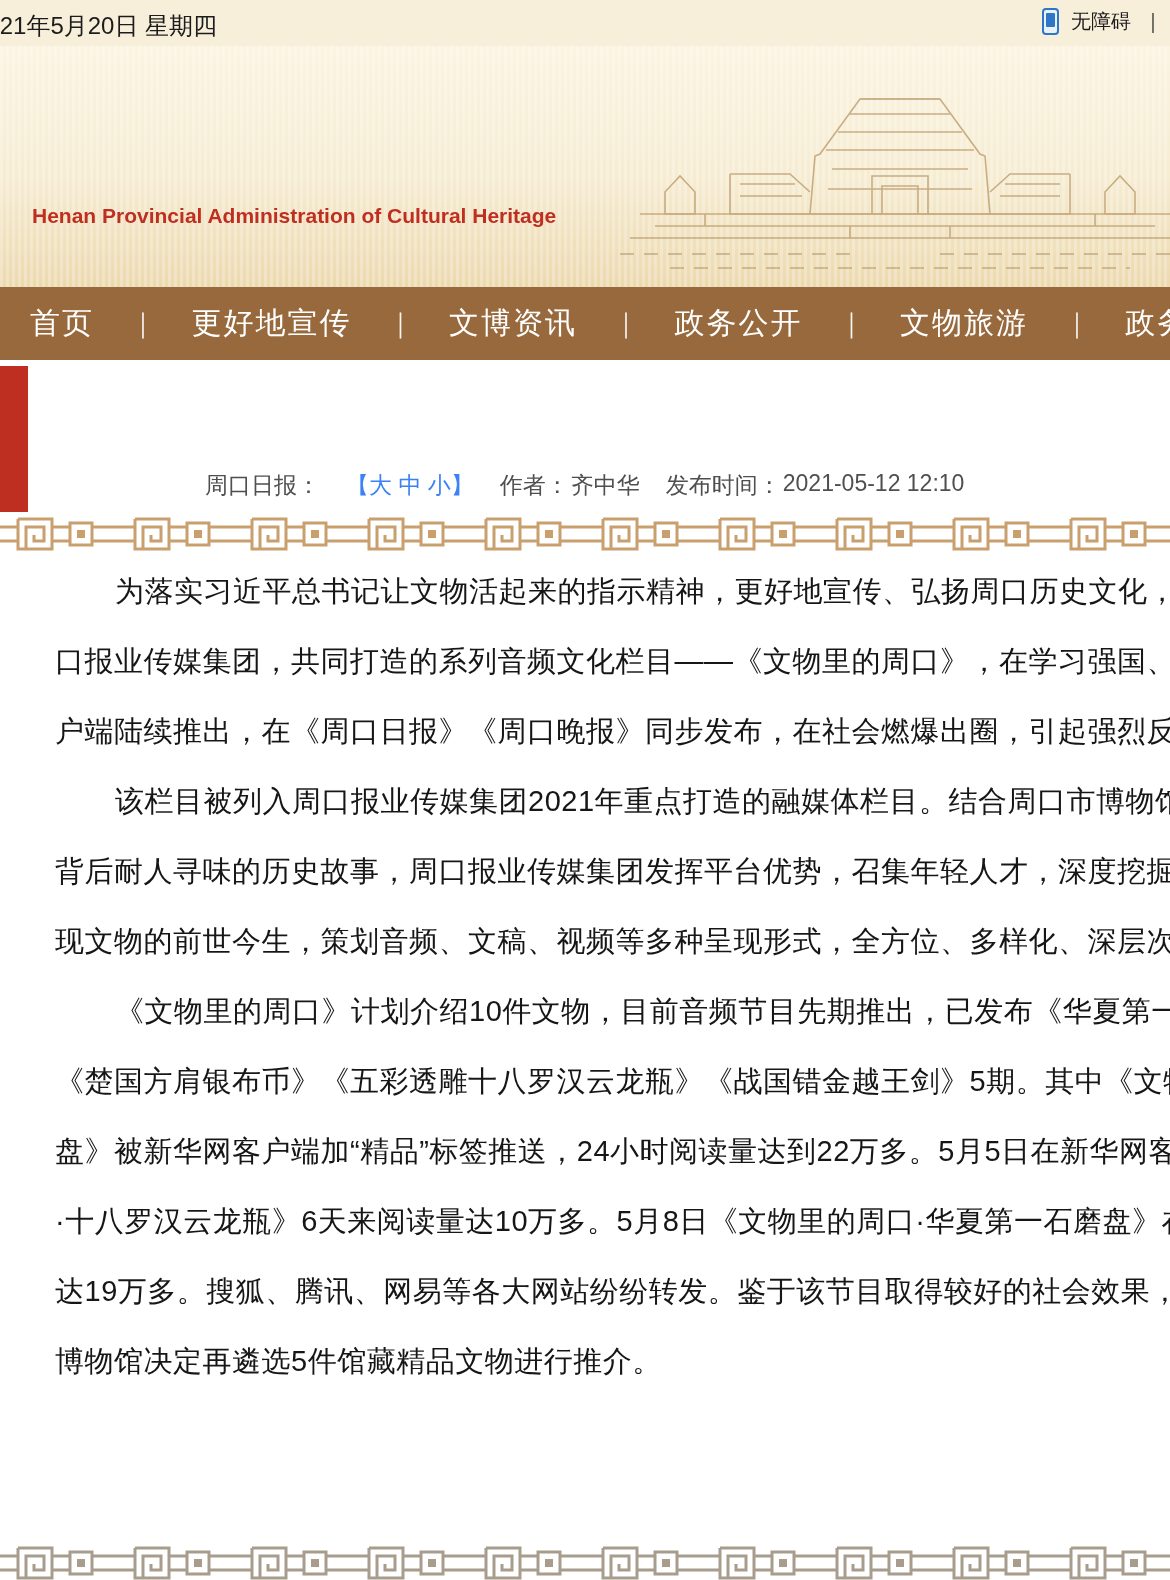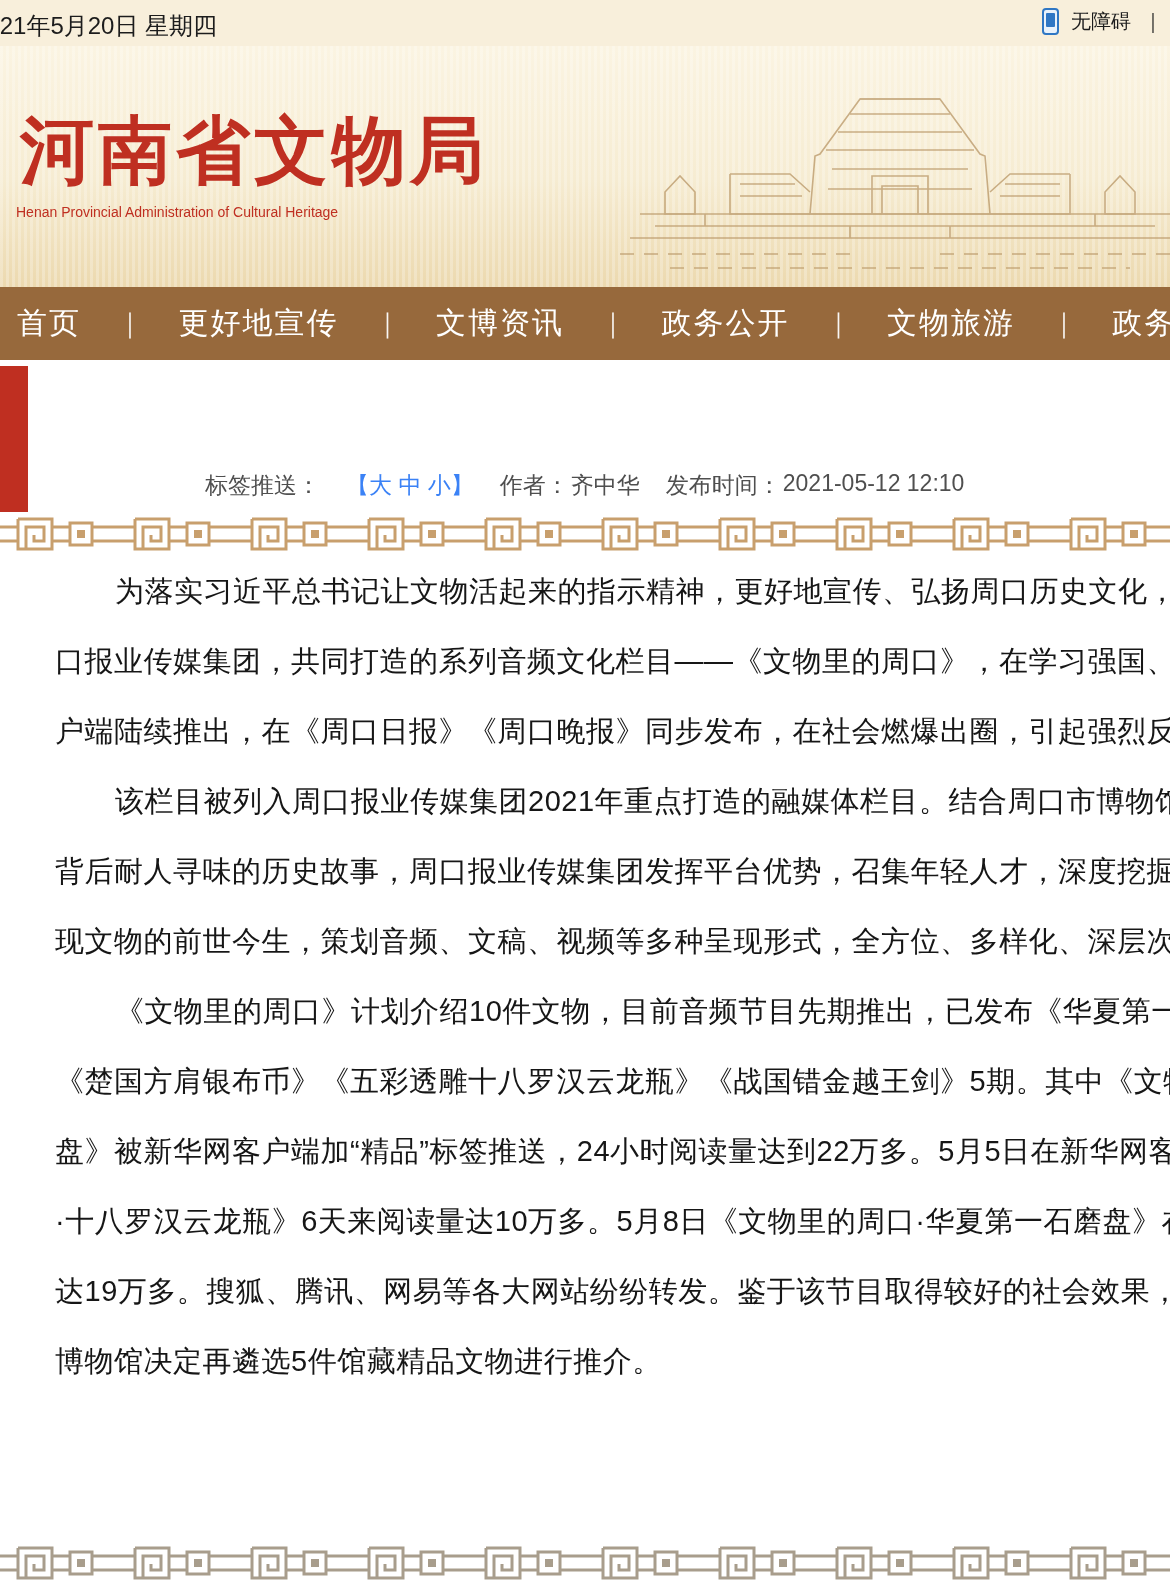--- a/index.html
+++ b/index.html
@@ -14,25 +14,25 @@
   .phone-icon:before{content:"";position:absolute;left:2px;right:2px;top:3px;bottom:6px;background:#2f77c4;border-radius:1px;}
   .topbar-right span{font-size:20px;color:#1c1c1c;}
 
   
   .masthead{position:absolute;left:0;top:46px;width:100%;height:241px;
     background:linear-gradient(180deg,#fbf4e2 0%,#f6ecd2 55%,#ecd9af 100%);}
   .masthead:after{content:"";position:absolute;inset:0;
     background:repeating-linear-gradient(90deg,rgba(255,255,255,.25) 0 3px,rgba(0,0,0,0) 3px 6px);
     pointer-events:none;}
   .logo-cn{position:absolute;left:20px;top:56px;font-size:74px;font-weight:bold;color:#bf2f21;letter-spacing:4px;white-space:nowrap;z-index:2;}
-  .logo-en{position:absolute;left:16px;top:158px;font-size:14px;font-weight:normal;color:#bf2f21;white-space:nowrap;z-index:2;}
+  .logo-en{position:absolute;left:32px;top:158px;font-size:21px;font-weight:bold;color:#bf2f21;white-space:nowrap;z-index:2;}
   .masthead-art{position:absolute;left:610px;top:18px;z-index:1;}
 
   
-  .nav{position:absolute;left:0;top:287px;width:100%;height:73px;background:#97693c;display:flex;align-items:center;padding-left:17px;box-sizing:border-box;white-space:nowrap;}
+  .nav{position:absolute;left:0;top:287px;width:100%;height:73px;background:#97693c;display:flex;align-items:center;padding-left:30px;box-sizing:border-box;white-space:nowrap;}
   .nav-item{color:#ffffff;font-size:30px;letter-spacing:2px;cursor:pointer;}
   .nav-sep{color:#ffffff;font-size:26px;margin:0 36px;opacity:.95;}
 
   
   .red-strip{position:absolute;left:0;top:366px;width:28px;height:146px;background:#bf2f21;}
   .article-title{position:absolute;left:520px;top:392px;font-size:47px;color:#8c6538;font-weight:500;letter-spacing:2px;white-space:nowrap;}
   .meta{position:absolute;left:205px;top:470px;display:flex;gap:26px;white-space:nowrap;font-size:23px;color:#4f4f4f;align-items:center;}
   .meta .grp{display:flex;gap:2px;}
   .meta .red{color:#3b82f6;}
 
@@ -78,21 +78,20 @@
 
         <path d="M55 128 L70 112 L85 128 L85 150 L55 150 Z"></path>
         <path d="M495 128 L510 112 L525 128 L525 150 L495 150 Z"></path>
 
         <path d="M30 150 L560 150 M45 162 L545 162 M20 174 L575 174"></path>
         <path d="M95 150 L95 162 M485 150 L485 162 M240 162 L240 174 M340 162 L340 174"></path>
 
         <path d="M10 190 L250 190 M330 190 L590 190 M60 204 L520 204" stroke-dasharray="14 10"></path>
       </g>
     </svg>
-    <div class="logo-cn">河南省文物局</div>
     <div class="logo-en">Henan Provincial Administration of Cultural Heritage</div>
   </div>
 
   <div class="nav">
     <span class="nav-item">首页</span>
     <span class="nav-sep">｜</span>
     <span class="nav-item">更好地宣传</span>
     <span class="nav-sep">｜</span>
     <span class="nav-item">文博资讯</span>
     <span class="nav-sep">｜</span>
@@ -101,21 +100,21 @@
     <span class="nav-item">文物旅游</span>
     <span class="nav-sep">｜</span>
     <span class="nav-item">政务公开</span>
 
   </div>
 
   <div class="red-strip"></div>
 
 
   <div class="meta">
-    <span>标签推送：</span>
+    <span>周口日报：</span>
     <span class="red">【大 中 小】</span>
     <span class="grp">
       <span>作者：</span>
       <span>齐中华</span>
     </span>
     <span class="grp">
       <span>发布时间：</span>
       <span>2021-05-12 12:10</span>
     </span>
 

